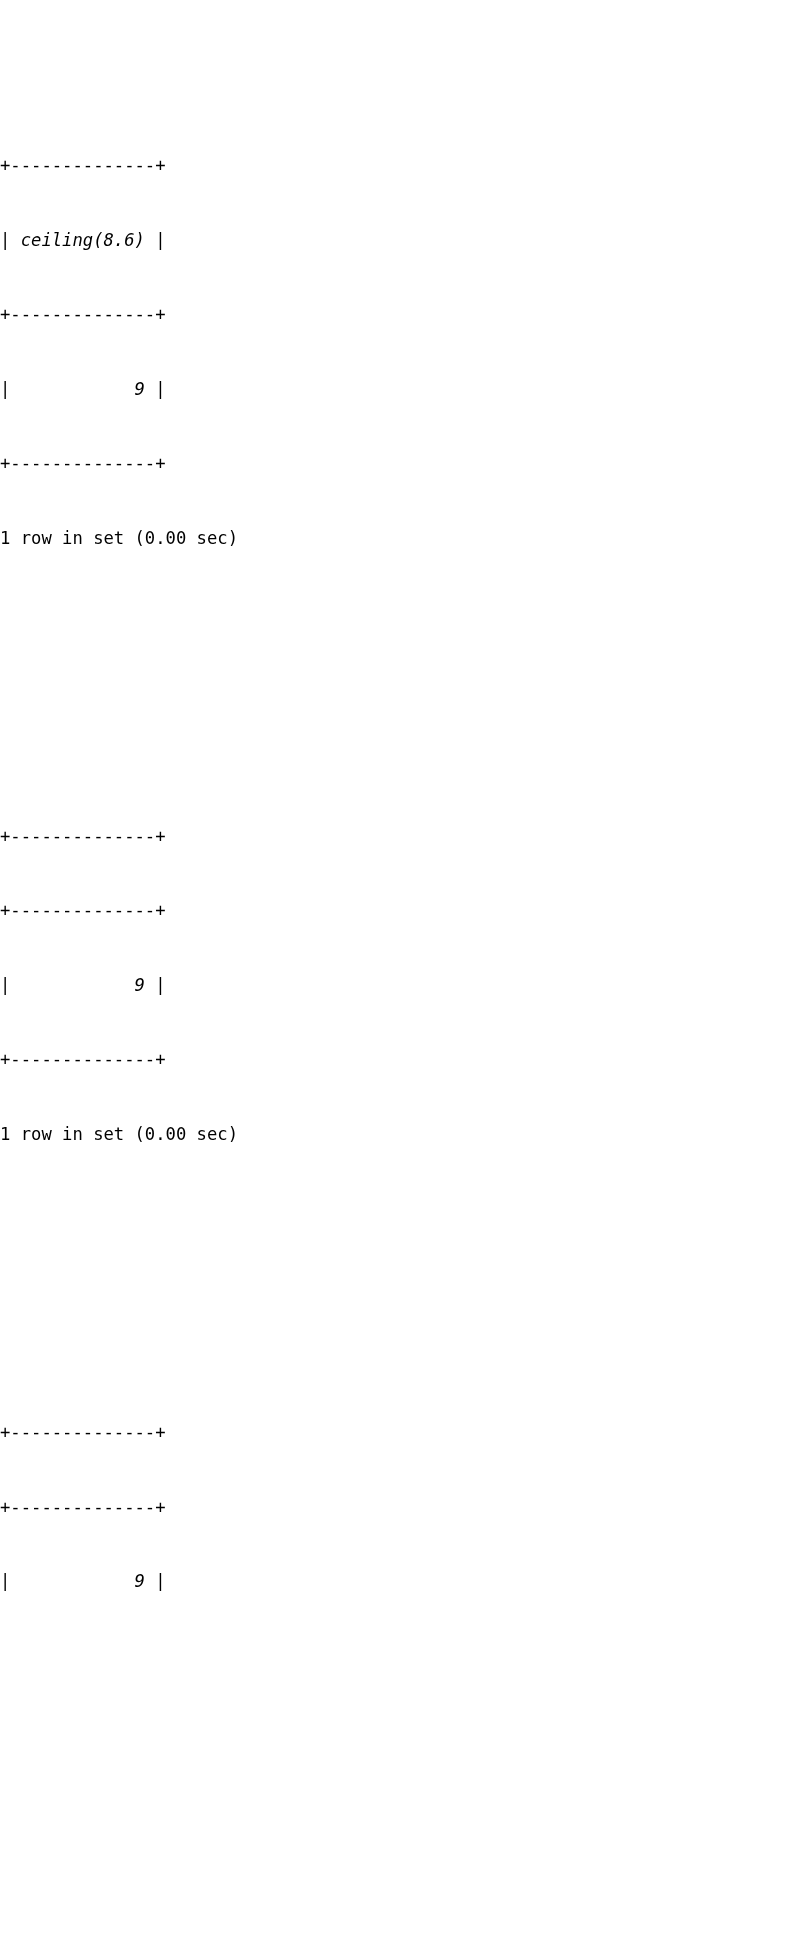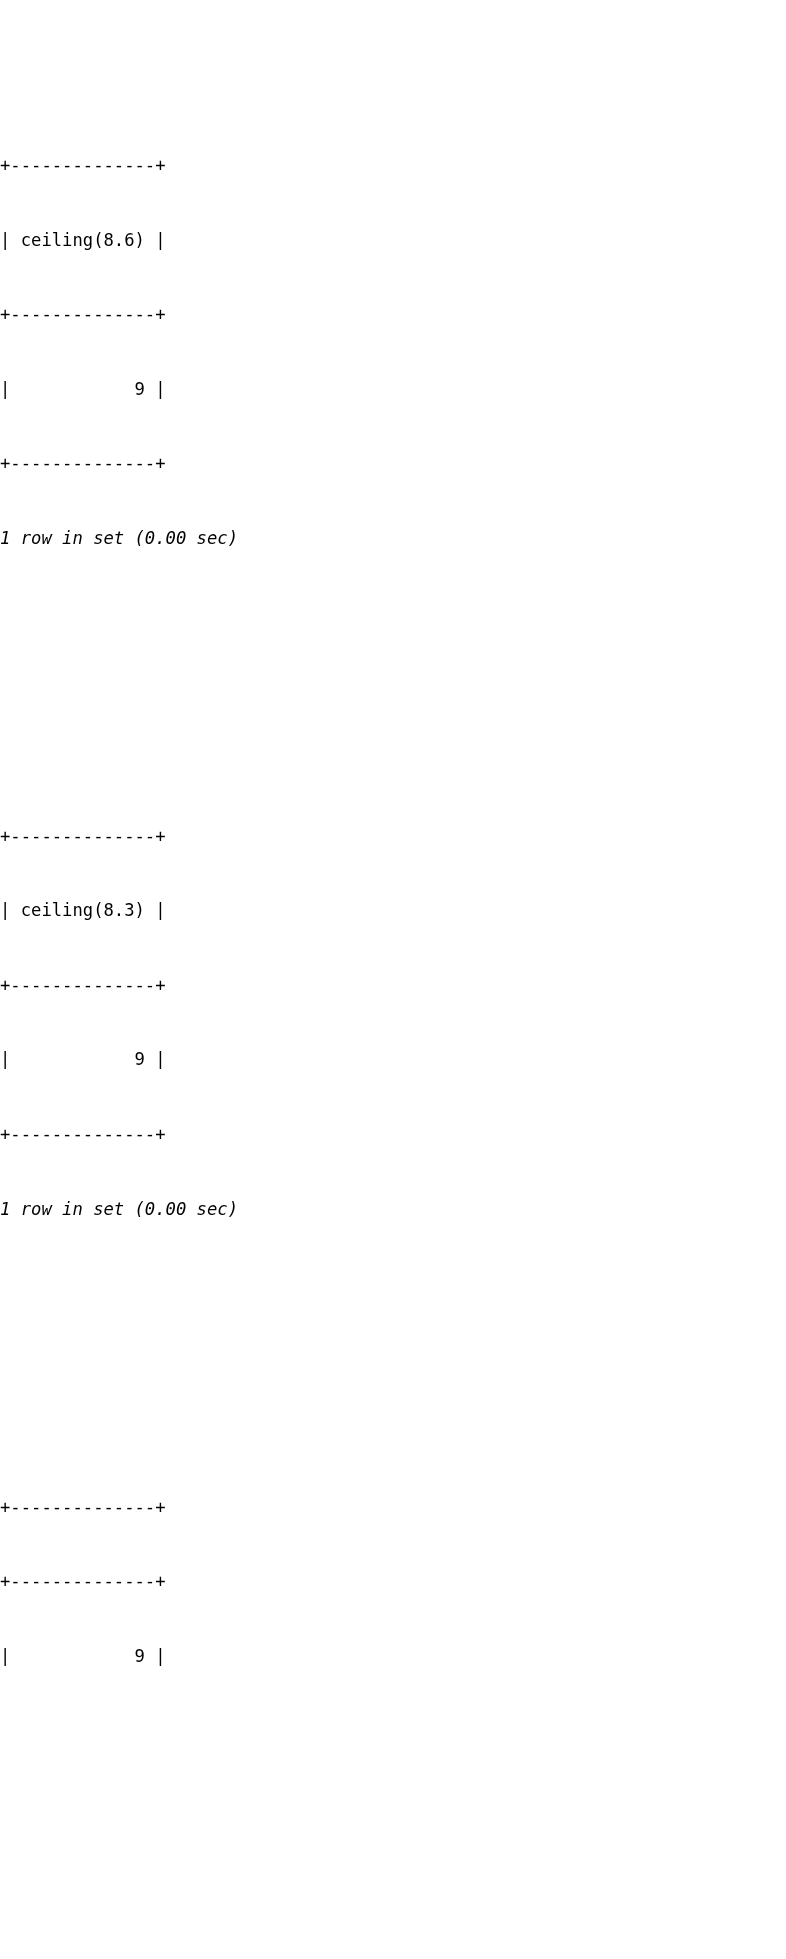--- a/index.html
+++ b/index.html
@@ -26,43 +26,42 @@
   }
   .block {
     white-space: pre;
   }
   .blank {
     display: block;
     min-height: 24.85px;
   }
   .prompt-line { white-space: pre; display: block; }
   .rule { white-space: pre; display: block; }
-  .row { white-space: pre; display: block; }
-  .status { white-space: pre; display: block; font-style: italic; }
+  .row { white-space: pre; display: block; font-style: italic; }
+  .status { white-space: pre; display: block; }
 </style>
 </head>
 <body style="background: rgb(255, 255, 255);">
 
 <div id="terminal" style="color: rgb(0, 0, 0); background: rgb(255, 255, 255);">
 
   
   <div class="block">
     <span class="rule">+--------------+</span>
     <span class="row">| ceiling(8.6) |</span>
     <span class="rule">+--------------+</span>
     <span class="row">|            9 |</span>
     <span class="rule">+--------------+</span>
     <span class="status">1 row in set (0.00 sec)</span>
     <span class="blank"> </span>
   </div>
 
   
   <div class="block">
     <span class="rule">+--------------+</span>
-    <span class="row">| ceiling(8.3) |</span>
     <span class="rule">+--------------+</span>
     <span class="row">|            9 |</span>
     <span class="rule">+--------------+</span>
     <span class="status">1 row in set (0.00 sec)</span>
     <span class="blank"> </span>
   </div>
 
   
   <div class="block">
     <span class="rule">+--------------+</span>

